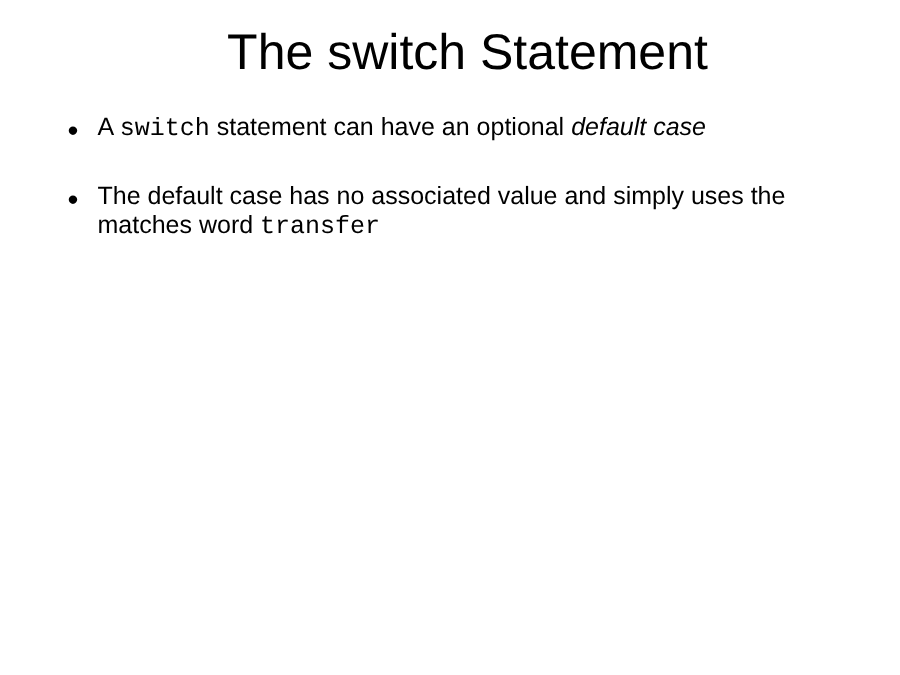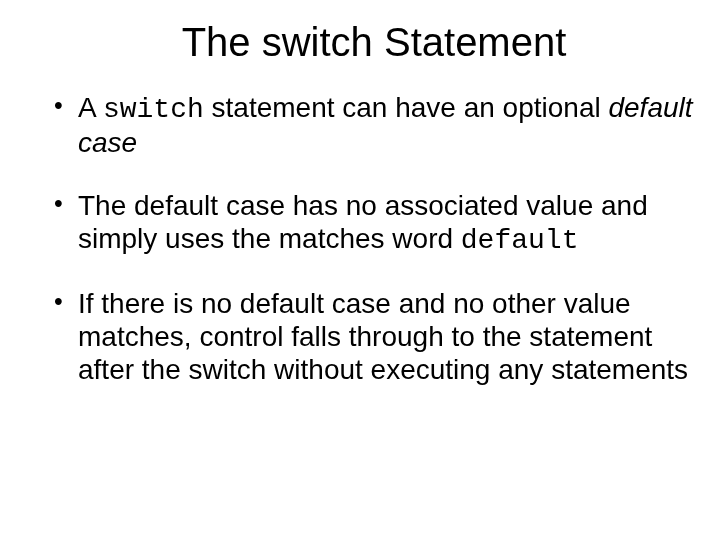--- a/index.html
+++ b/index.html
@@ -23,21 +23,21 @@
     margin: 0 0 26px 0;
     font-weight: normal;
   }
   ul.bullets {
     list-style: none;
     margin: 0;
     padding: 0;
   }
   ul.bullets > li {
     position: relative;
-    font-size: 28px;
+    font-size: 20px;
     line-height: 1.18;
     padding-left: 28px;
     margin-bottom: 30px;
   }
   ul.bullets > li::before {
     content: "•";
     position: absolute;
     left: 4px;
     top: 0;
     font-size: 25px;
@@ -55,22 +55,19 @@
 <div class="slide">
   <h1 class="title">The switch Statement</h1>
 
   <ul class="bullets">
 
     <li>
       <span>A </span><span class="mono">switch</span><span> statement can have an optional </span><span class="italic">default case</span>
     </li>
 
     <li>
-      <span>The default case has no associated value and simply uses the matches word </span><span class="mono">default</span>
+      <span>The default case has no associated value and simply uses the matches word </span><span class="mono">transfer</span>
     </li>
 
 
-    <li>
-      <span>If there is no default case and no other value matches, control falls through to the statement after the switch without executing any statements</span>
-    </li>
 
   </ul>
 </div>
 
 </body></html>

